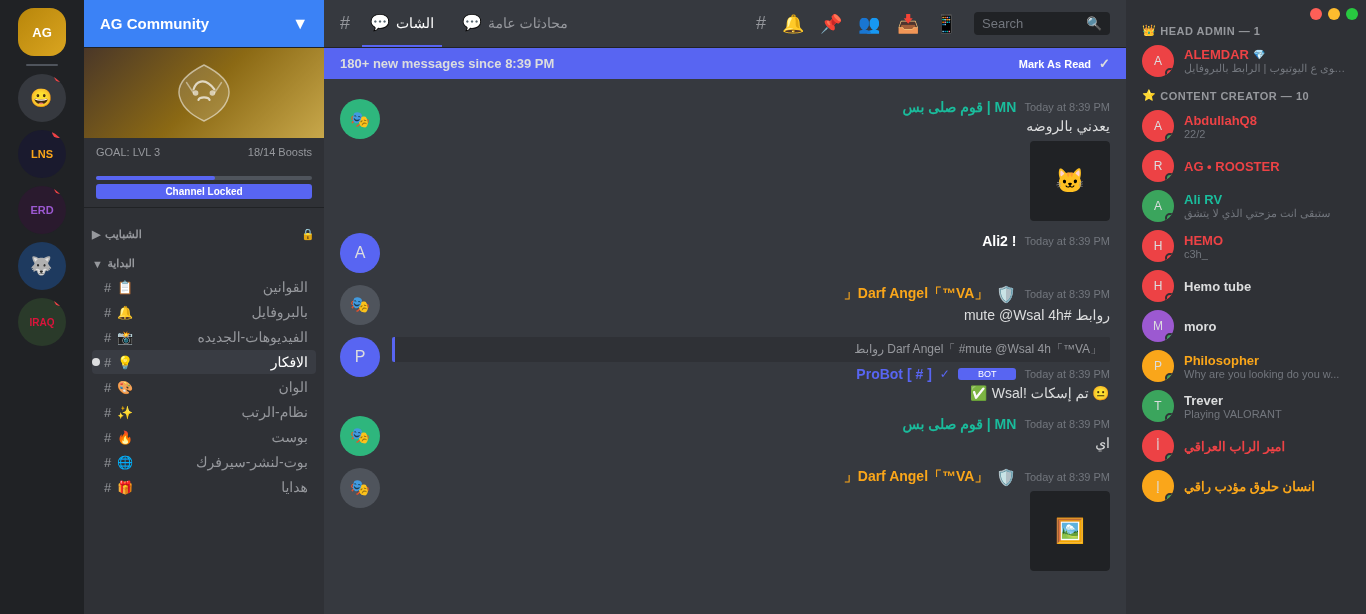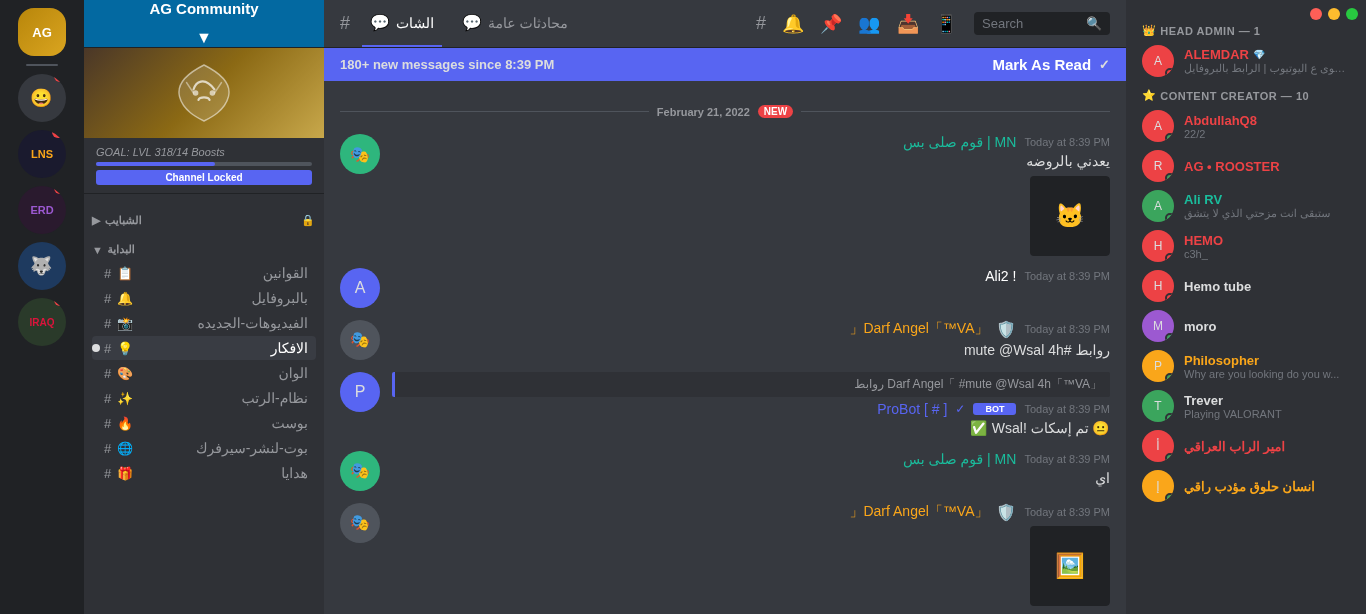--- a/index.html
+++ b/index.html
@@ -56,28 +56,27 @@
     .channel-panel {
       width: 240px;
       background: #2f3136;
       display: flex;
       flex-direction: column;
       overflow: hidden;
     }
 
     .server-header {
       height: 48px;
-      background: #0369a1;
+      background: #3b82f6;
       display: flex;
       align-items: center;
       justify-content: space-between;
       padding: 0 16px;
       border-bottom: 1px solid #202225;
       cursor: pointer;
-      flex-direction: column;
     }
     .server-header-title {
       font-weight: 700;
       font-size: 15px;
       color: #fff;
     }
 
     .server-banner {
       width: 100%;
       height: 90px;
@@ -97,25 +96,24 @@
     }
 
     .server-goal {
       background: #2f3136;
       padding: 8px 12px;
       border-bottom: 1px solid #202225;
       flex-shrink: 0;
     }
     .goal-header {
       display: flex;
-      justify-content: flex-start;
+      justify-content: space-between;
       font-size: 11px;
       color: #96989d;
-      margin-bottom: 4px;
-      font-style: italic;
+      margin-bottom: 18px;
     }
     .goal-bar-bg {
       height: 4px;
       background: #4f545c;
       border-radius: 2px;
     }
     .goal-bar-fill {
       height: 4px;
       background: #5865f2;
       border-radius: 2px;
@@ -254,21 +252,21 @@
       justify-content: space-between;
       font-size: 13px;
       font-weight: 600;
       flex-shrink: 0;
     }
     .mark-as-read-btn {
       background: transparent;
       border: none;
       color: #fff;
       cursor: pointer;
-      font-size: 15px;
+      font-size: 11px;
       font-weight: 600;
     }
 
     
     .messages-container {
       flex: 1;
       overflow-y: auto;
       padding: 16px;
       display: flex;
       flex-direction: column;
@@ -321,21 +319,21 @@
     }
     .message-content { flex: 1; direction: rtl; }
     .message-header {
       display: flex;
       align-items: center;
       gap: 8px;
       margin-bottom: 2px;
       direction: rtl;
     }
     .message-author {
-      font-weight: 400;
+      font-weight: 700;
       font-size: 14px;
       color: #fff;
     }
     .message-author.teal { color: #1abc9c; }
     .message-author.blue { color: #5865f2; }
     .message-author.gold { color: #faa61a; }
     .message-timestamp {
       font-size: 11px;
       color: #72767d;
     }
@@ -346,23 +344,23 @@
       direction: rtl;
       text-align: right;
     }
     .verified-icon { color: #5865f2; font-size: 12px; }
     .mod-icon { color: #faa61a; }
 
     .bot-badge {
       background: #5865f2;
       color: white;
       font-size: 9px;
-      padding: 1px 12px;
+      padding: 1px 20px;
       border-radius: 3px;
-      font-weight: 700;
+      font-weight: 400;
     }
 
     .reply-ref {
       background: #2f3136;
       border-left: 3px solid #5865f2;
       padding: 4px 8px;
       border-radius: 2px;
       font-size: 12px;
       color: #96989d;
       margin-bottom: 4px;
@@ -642,24 +640,20 @@
   <div class="new-messages-banner">
     <span>180+ new messages since 8:39 PM</span>
     <div style="display:flex;align-items:center;gap:8px;">
       <button class="mark-as-read-btn">Mark As Read</button>
       <span>✓</span>
     </div>
   </div>
 
   <div class="messages-container">
 
-    <div class="date-divider">
-      <span>February 21, 2022</span>
-      <span class="new-badge">NEW</span>
-    </div>
 
     <div class="message-row">
       <div class="message-avatar" style="background:#2eb67d;">
         <span>🎭</span>
       </div>
       <div class="message-content">
         <div class="message-header">
           <span class="message-timestamp">Today at 8:39 PM</span>
           <span class="message-author teal">MN | قوم صلى بس</span>
         </div>

